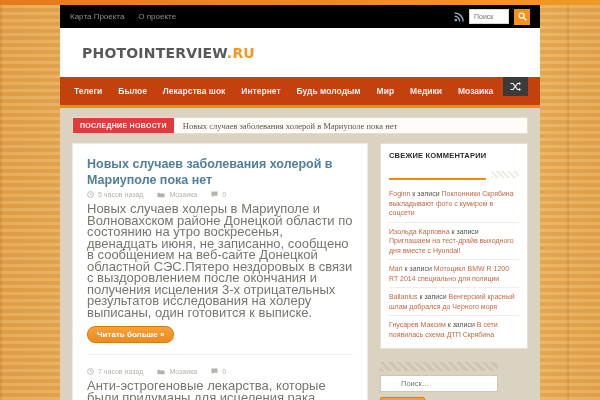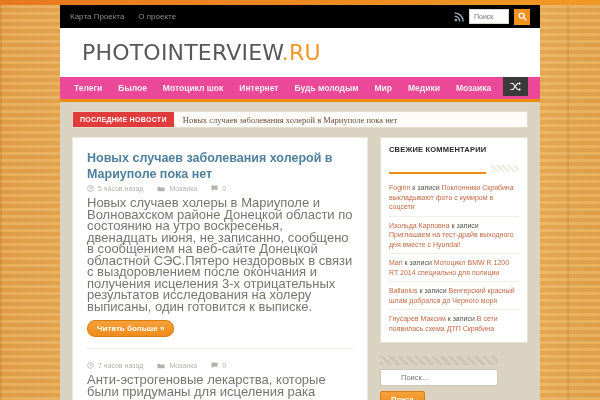--- a/index.html
+++ b/index.html
@@ -17,25 +17,25 @@
   
   .topbar { height:23px; background:#000000; display:flex; align-items:center; justify-content:space-between; padding:0 10px; }
   .topbar-links { display:flex; gap:14px; }
   .topbar-links a { font-size:8px; color:#8c8c8c; text-decoration:none; cursor:pointer; }
   .topbar-search { display:flex; align-items:center; gap:5px; }
   .topbar-search input { width:40px; height:15px; border:1px solid #ddd8cc; font-size:7px; padding:0 4px; color:#777; outline:none; background:#fff; }
   .btn-search { width:16px; height:16px; background:#f2921e; border:none; display:flex; align-items:center; justify-content:center; cursor:pointer; }
 
   
   .header { height:49px; background:#ffffff; display:flex; align-items:center; padding-left:22px; }
-  .logo { font-family:"DejaVu Sans", sans-serif; font-size:22px; font-weight:normal; color:#57585a; letter-spacing:0.2px; cursor:pointer; }
+  .logo { font-family:"DejaVu Sans", sans-serif; font-size:14px; font-weight:bold; color:#57585a; letter-spacing:0.2px; cursor:pointer; }
   .logo .logo-accent { color:#f29727; }
 
   
-  .nav { height:25px; background:#ec4899; border-bottom:3px solid #ef8c10; display:flex; align-items:center; padding-left:14px; position:relative; }
+  .nav { height:31px; background:#c2410c; border-bottom:3px solid #ef8c10; display:flex; align-items:center; padding-left:14px; position:relative; }
   .nav a { font-size:8.5px; font-weight:bold; color:#efefef; text-decoration:none; margin-right:16px; cursor:pointer; white-space:nowrap; }
   .shuffle { position:absolute; right:12px; top:0; height:19px; width:25px; background:#3b3b3b; display:flex; align-items:center; justify-content:center; cursor:pointer; }
 
   
   .wrapper { background:#dad3c2; height:373px; padding:9px 12px 0 12px; }
   .ticker { height:17px; background:#fdfcf8; border:1px solid #e4ddcc; display:flex; align-items:center; overflow:hidden; }
   .badge { background:#e23b3b; color:#fff; font-size:7px; font-weight:bold; height:17px; display:flex; align-items:center; padding:0 7px; letter-spacing:0.3px; white-space:nowrap; }
   .ticker-text { font-family:"Liberation Serif", serif; font-size:8.5px; color:#6d4f3c; margin-left:9px; text-decoration:none; cursor:pointer; white-space:nowrap; }
 
   .row { display:flex; margin-top:9px; gap:12px; }
@@ -98,21 +98,21 @@
     </div>
   </div>
 
   <div class="header">
     <div class="logo"><span>PHOTOINTERVIEW</span><span class="logo-accent">.RU</span></div>
   </div>
 
   <div class="nav">
     <a>Телеги</a>
     <a>Былое</a>
-    <a>Мотоцикл шок</a>
+    <a>Лекарства шок</a>
     <a>Интернет</a>
     <a>Будь молодым</a>
     <a>Мир</a>
     <a>Медики</a>
     <a>Мозаика</a>
     <div class="shuffle">
       <span>
         <svg width="11" height="9" viewBox="0 0 11 9">
           <path d="M0.5,1.5 h2.5 l4.5,6 h2" stroke="#fff" stroke-width="1.1" fill="none"></path>
           <path d="M0.5,7.5 h2.5 l4.5,-6 h2" stroke="#fff" stroke-width="1.1" fill="none"></path>

